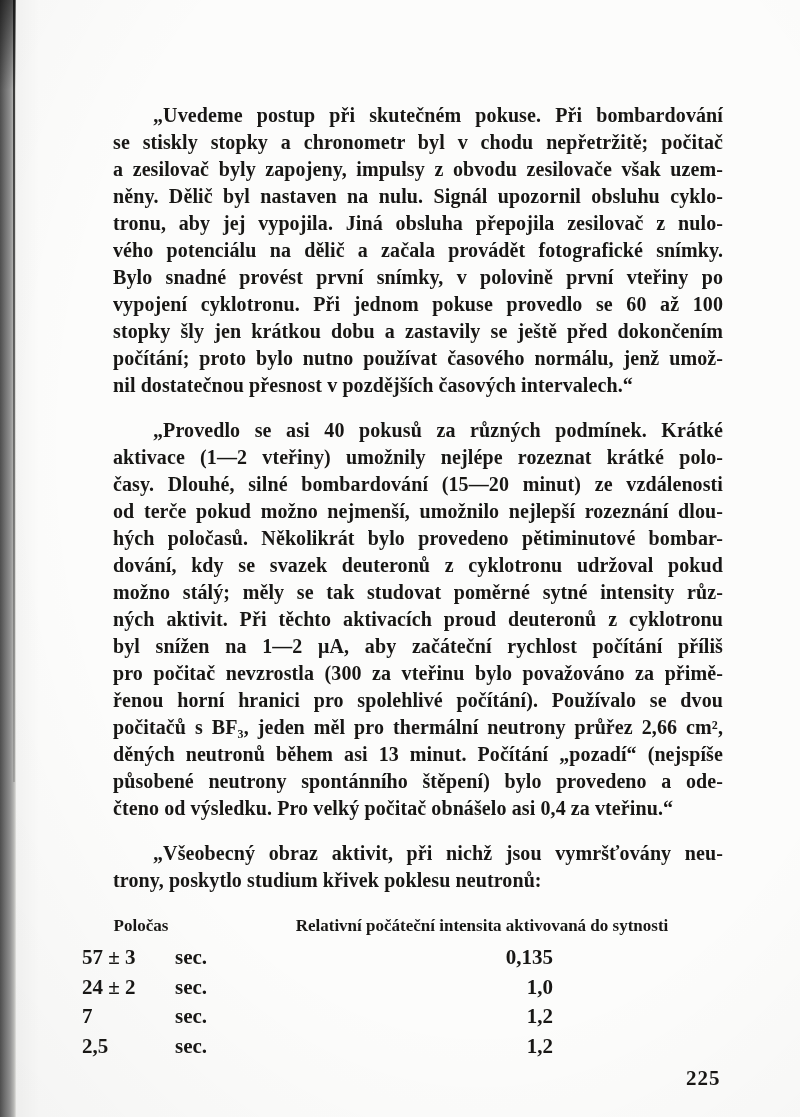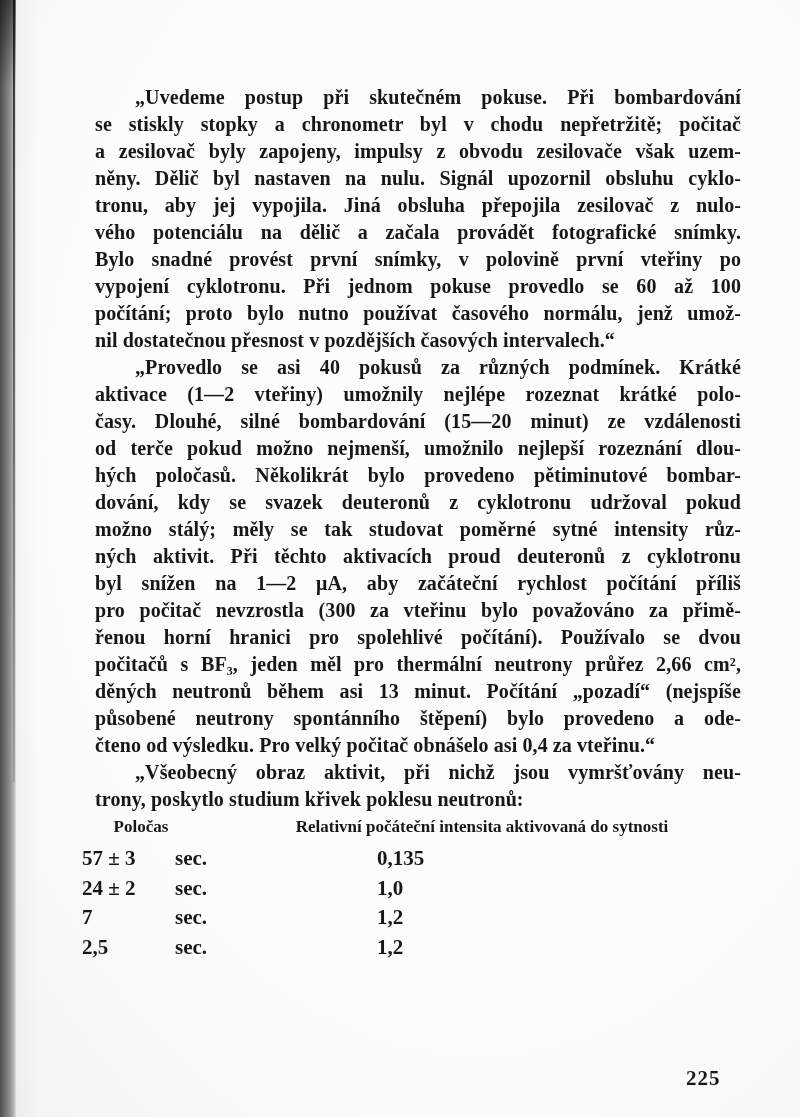--- a/index.html
+++ b/index.html
@@ -28,21 +28,21 @@
     content:""; position:absolute; left:0; top:0; right:0; height:90px;
     background:linear-gradient(to bottom, rgba(0,0,0,0.55), rgba(0,0,0,0));
   }
   .binding::after {
     content:""; position:absolute; right:1px; top:0; width:2px; height:70%;
     background:linear-gradient(to bottom, rgba(10,10,10,0.8), rgba(10,10,10,0.15));
   }
   .content {
     position:absolute; left:95px; top:84px; width:646px;
   }
-  .paragraph { margin:0; }
+  .paragraph { margin:18px; }
   .line {
     font-size:20px; line-height:27px; font-weight:700;
     letter-spacing:0.1px;
     text-align:justify; text-align-last:justify;
     white-space:normal;
   }
   .line.first { text-indent:40px; }
   .line.last  { text-align-last:left; }
 
   
@@ -55,21 +55,21 @@
   }
   .th1 { left:-2px;  width:96px;  }
   .th2 { left:158px; width:458px; }
   .tr { position:relative; height:29.5px; }
   .td-val, .td-unit, .td-int {
     position:absolute; top:0;
     font-size:21px; font-weight:700; line-height:29px;
   }
   .td-val { left:-13px; width:90px; text-align:left; }
   .td-unit { left:80px; }
-  .td-int { left:282px; width:176px; text-align:left; }
+  .td-int { left:282px; width:176px; text-align:right; }
 
   .page-number {
     position:absolute; left:686px; top:1066px;
     font-size:21px; font-weight:700; letter-spacing:1px;
   }
 </style>
 </head>
 <body>
 
 <div class="page">
@@ -78,20 +78,21 @@
   <div class="content">
     <div class="paragraph">
         <div class="line first">„Uvedeme postup při skutečném pokuse. Při bombardování</div>
         <div class="line">se stiskly stopky a chronometr byl v chodu nepřetržitě; počitač</div>
         <div class="line">a zesilovač byly zapojeny, impulsy z obvodu zesilovače však uzem-</div>
         <div class="line">něny. Dělič byl nastaven na nulu. Signál upozornil obsluhu cyklo-</div>
         <div class="line">tronu, aby jej vypojila. Jiná obsluha přepojila zesilovač z nulo-</div>
         <div class="line">vého potenciálu na dělič a začala provádět fotografické snímky.</div>
         <div class="line">Bylo snadné provést první snímky, v polovině první vteřiny po</div>
         <div class="line">vypojení cyklotronu. Při jednom pokuse provedlo se 60 až 100</div>
+        <div class="line">stopky šly jen krátkou dobu a zastavily se ještě před dokončením</div>
         <div class="line">počítání; proto bylo nutno používat časového normálu, jenž umož-</div>
         <div class="line last">nil dostatečnou přesnost v pozdějších časových intervalech.“</div>
       </div>
     <div class="paragraph">
         <div class="line first">„Provedlo se asi 40 pokusů za různých podmínek. Krátké</div>
         <div class="line">aktivace (1—2 vteřiny) umožnily nejlépe rozeznat krátké polo-</div>
         <div class="line">časy. Dlouhé, silné bombardování (15—20 minut) ze vzdálenosti</div>
         <div class="line">od terče pokud možno nejmenší, umožnilo nejlepší rozeznání dlou-</div>
         <div class="line">hých poločasů. Několikrát bylo provedeno pětiminutové bombar-</div>
         <div class="line">dování, kdy se svazek deuteronů z cyklotronu udržoval pokud</div>

